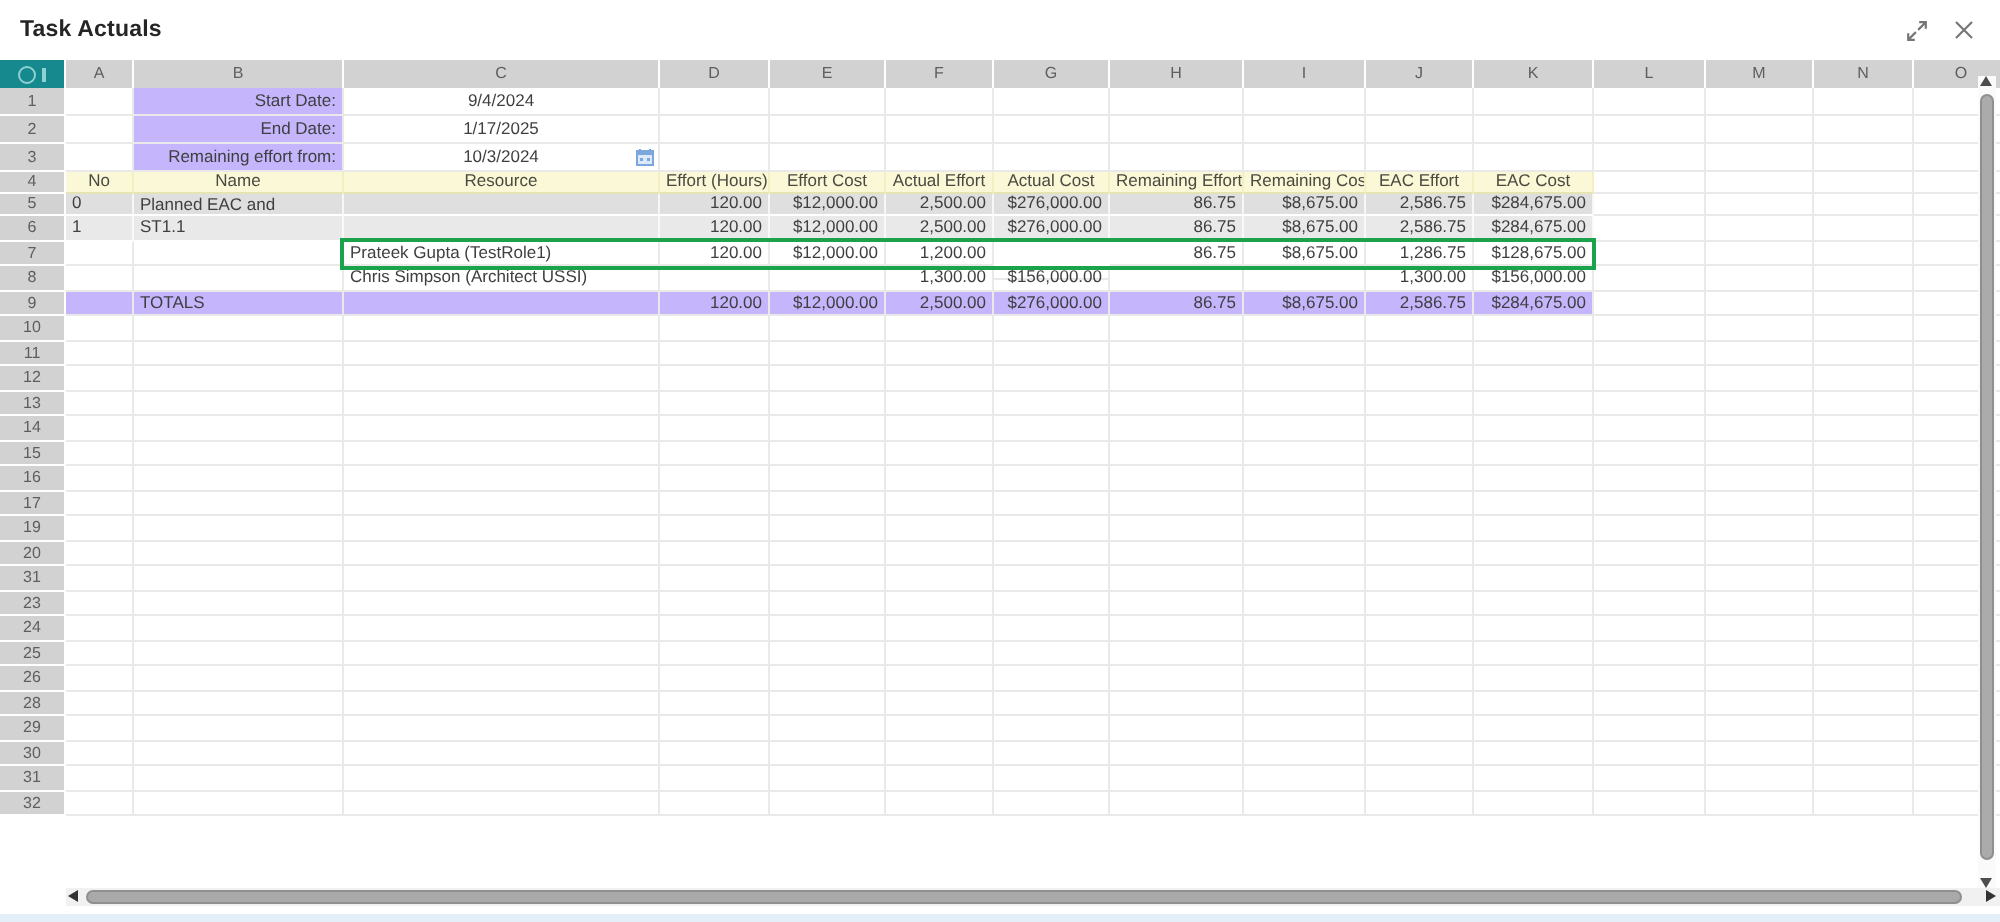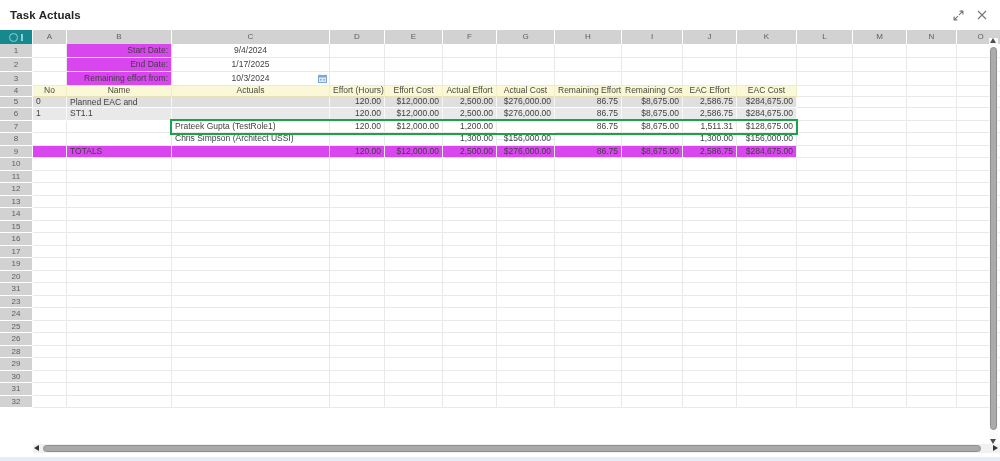--- a/index.html
+++ b/index.html
@@ -28,21 +28,21 @@
   .rowhdr{
     background:#d2d2d2;box-sizing:border-box;border-bottom:1px solid #ffffff;border-right:1px solid #ffffff;
     font-size:8px;color:#5e5e5e;text-align:center;flex:none;
   }
   .cell{
     box-sizing:border-box;border-right:1px solid #e9e9e9;border-bottom:1px solid #e9e9e9;
     font-size:8.5px;color:#3f3f3f;padding:0 3px;white-space:nowrap;overflow:hidden;
     flex:none;position:relative;
   }
   .a-l{text-align:left;} .a-c{text-align:center;} .a-r{text-align:right;}
-  .bg-green{background:#d946ef;}
+  .bg-green{background:#c4b5fd;}
   .bg-yellow{background:#faf8d7;border-right-color:#f2efc2;border-bottom-color:#e6e3b4;color:#4a4a40;}
   .bg-gray1{background:#dfdfdf;border-right-color:#f7f7f7;border-bottom-color:#ffffff;}
   .bg-gray2{background:#e9e9e9;border-right-color:#f9f9f9;border-bottom-color:#ffffff;}
   .wrap{white-space:normal;}
   .cal-icon{position:absolute;right:2px;top:1.5px;}
   
   #selection-overlay{
     position:absolute;border:2px solid #1aa34a;box-sizing:border-box;
     pointer-events:none;background:transparent;
   }
@@ -160,21 +160,21 @@
       <div class="cell a-r" style="width: 60px; line-height: 12px;"></div>
       <div class="cell a-r" style="width: 56px; line-height: 12px;"></div>
       <div class="cell a-r" style="width: 54px; line-height: 12px;"></div>
       <div class="cell a-r" style="width: 50px; line-height: 12px;"></div>
       <div class="cell a-r" style="width: 48px; line-height: 12px;"></div>
     </div>
     <div class="row" style="height: 11px;">
       <div class="rowhdr" style="width: 33px; line-height: 10px;">4</div>
       <div class="cell a-c bg-yellow" style="width: 34px; line-height: 9px;">No</div>
       <div class="cell a-c bg-yellow" style="width: 105px; line-height: 9px;">Name</div>
-      <div class="cell a-c bg-yellow" style="width: 158px; line-height: 9px;">Actuals</div>
+      <div class="cell a-c bg-yellow" style="width: 158px; line-height: 9px;">Resource</div>
       <div class="cell a-c bg-yellow" style="width: 55px; line-height: 9px;">Effort (Hours)</div>
       <div class="cell a-c bg-yellow" style="width: 58px; line-height: 9px;">Effort Cost</div>
       <div class="cell a-c bg-yellow" style="width: 54px; line-height: 9px;">Actual Effort</div>
       <div class="cell a-c bg-yellow" style="width: 58px; line-height: 9px;">Actual Cost</div>
       <div class="cell a-c bg-yellow" style="width: 67px; line-height: 9px;">Remaining Effort</div>
       <div class="cell a-c bg-yellow" style="width: 61px; line-height: 9px;">Remaining Cost</div>
       <div class="cell a-c bg-yellow" style="width: 54px; line-height: 9px;">EAC Effort</div>
       <div class="cell a-c bg-yellow" style="width: 60px; line-height: 9px;">EAC Cost</div>
       <div class="cell a-c" style="width: 56px; line-height: 9px;"></div>
       <div class="cell a-c" style="width: 54px; line-height: 9px;"></div>
@@ -221,21 +221,21 @@
       <div class="rowhdr" style="width: 33px; line-height: 11.5px;">7</div>
       <div class="cell a-l" style="width: 34px; line-height: 10.5px;"></div>
       <div class="cell a-l" style="width: 105px; line-height: 10.5px;"></div>
       <div class="cell a-l" style="width: 158px; line-height: 10.5px;">Prateek Gupta (TestRole1)</div>
       <div class="cell a-r" style="width: 55px; line-height: 10.5px;">120.00</div>
       <div class="cell a-r" style="width: 58px; line-height: 10.5px;">$12,000.00</div>
       <div class="cell a-r" style="width: 54px; line-height: 10.5px;">1,200.00</div>
       <div class="cell a-r" style="width: 58px; line-height: 10.5px; margin-top: 18px;">$120,000.00</div>
       <div class="cell a-r" style="width: 67px; line-height: 10.5px;">86.75</div>
       <div class="cell a-r" style="width: 61px; line-height: 10.5px;">$8,675.00</div>
-      <div class="cell a-r" style="width: 54px; line-height: 10.5px;">1,511.31</div>
+      <div class="cell a-r" style="width: 54px; line-height: 10.5px;">1,286.75</div>
       <div class="cell a-r" style="width: 60px; line-height: 10.5px;">$128,675.00</div>
       <div class="cell a-r" style="width: 56px; line-height: 10.5px;"></div>
       <div class="cell a-r" style="width: 54px; line-height: 10.5px;"></div>
       <div class="cell a-r" style="width: 50px; line-height: 10.5px;"></div>
       <div class="cell a-r" style="width: 48px; line-height: 10.5px;"></div>
     </div>
     <div class="row" style="height: 12.5px;">
       <div class="rowhdr" style="width: 33px; line-height: 11.5px;">8</div>
       <div class="cell a-l" style="width: 34px; line-height: 10.5px;"></div>
       <div class="cell a-l" style="width: 105px; line-height: 10.5px;"></div>

